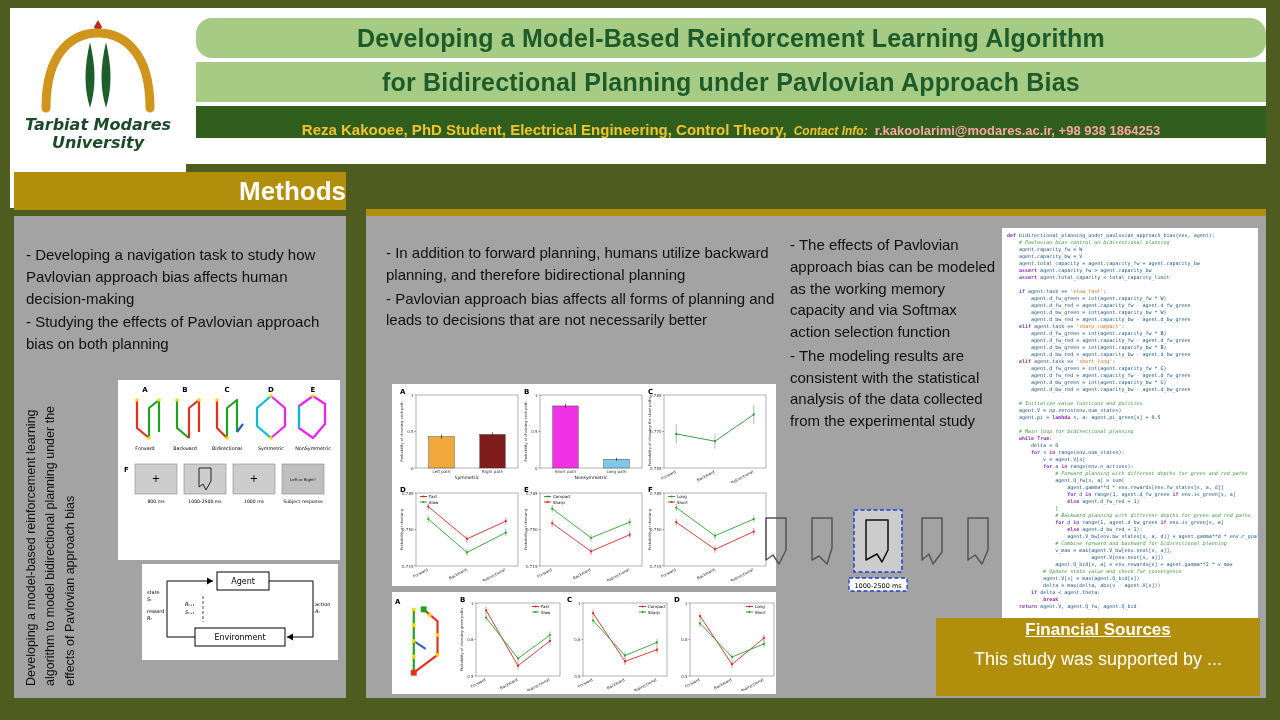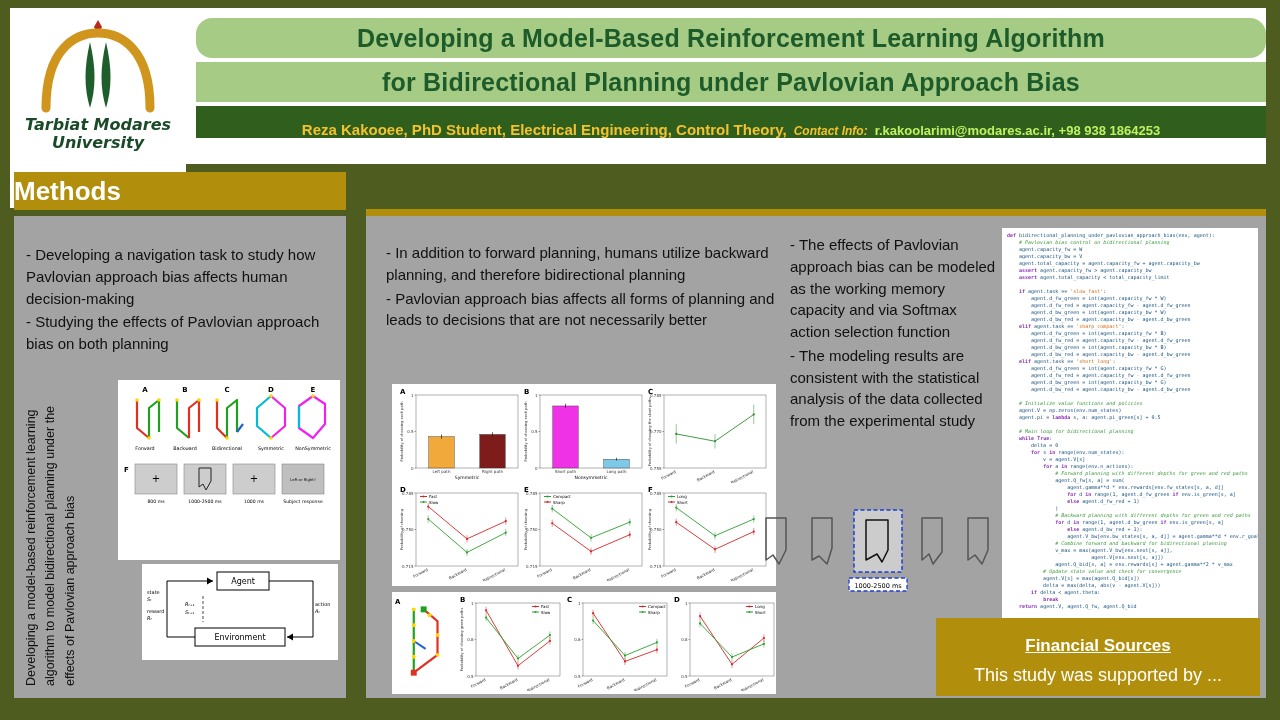--- a/index.html
+++ b/index.html
@@ -8,23 +8,23 @@
 
   .header-wrap{position:absolute;left:10px;top:8px;width:1256px;height:156px;background:#ffffff;}
   .logo-box{position:absolute;left:0;top:0;width:176px;height:200px;background:#ffffff;}
   .banner-row{position:absolute;left:186px;width:1070px;height:40px;background:#a5cb85;display:flex;align-items:center;justify-content:center;}
   .banner-row.r1{top:10px;border-radius:16px;}
   .banner-row.r2{top:54px;}
   .banner-title{color:#1e5b2a;font-weight:bold;font-size:25px;letter-spacing:.2px;}
   .author-bar{position:absolute;left:186px;top:98px;width:1070px;height:32px;background:#2f5e1d;display:flex;align-items:flex-end;justify-content:center;gap:7px;}
   .author-main{color:#f2c230;font-weight:bold;font-size:15px;}
   .contact-label{color:#f2c230;font-weight:bold;font-style:italic;font-size:12px;}
-  .contact-value{color:#bef264;font-weight:bold;font-size:13px;}
-
-  .section-header{position:absolute;top:172px;height:38px;background:#b18e0b;display:flex;align-items:center;justify-content:flex-start;color:#ffffff;font-weight:bold;font-size:26px;}
+  .contact-value{color:#fca5a5;font-weight:bold;font-size:13px;}
+
+  .section-header{position:absolute;top:172px;height:38px;background:#b18e0b;display:flex;align-items:center;justify-content:flex-end;color:#ffffff;font-weight:bold;font-size:26px;}
   #methods-header{left:14px;width:332px;}
   #outcomes-header{left:366px;width:900px;margin-top:37px;}
 
   .panel{position:absolute;top:216px;height:482px;background:#a3a3a3;}
   #methods-panel{left:14px;width:332px;}
   #outcomes-panel{left:366px;width:900px;}
 
   .bullets{position:absolute;font-size:15px;line-height:1.45;color:#111;}
   #methods-bullets{left:12px;top:28px;width:304px;}
   #outcomes-bullets-left{left:20px;top:26px;width:392px;}
@@ -40,21 +40,21 @@
   #fig-bottom-charts{left:26px;top:376px;width:384px;height:102px;display:flex;align-items:flex-start;justify-content:center;gap:4px;padding-top:3px;box-sizing:border-box;}
 
   #stimulus-strip{position:absolute;left:390px;top:292px;width:244px;height:92px;}
 
   #code-panel{position:absolute;left:636px;top:12px;width:256px;height:390px;background:#ffffff;padding:4px 5px;box-sizing:border-box;overflow:hidden;}
   .code-line{white-space:pre;font:5px/7px "DejaVu Sans Mono",monospace;color:#16527e;}
   .code-line.comment{color:#3f9b3f;font-style:italic;}
   .code-line .str{color:#d06a10;}
   .code-line .kw{color:#8a2fb8;font-weight:bold;}
 
-  #financial-box{position:absolute;left:570px;top:402px;width:324px;height:78px;background:#b18e0b;color:#ffffff;text-align:center;box-sizing:border-box;padding-top:18px;}
+  #financial-box{position:absolute;left:570px;top:402px;width:324px;height:78px;background:#b18e0b;color:#ffffff;text-align:center;box-sizing:border-box;padding-top:2px;}
   #financial-title{font-size:17px;font-weight:bold;text-decoration:underline;margin:0;}
   #financial-body{font-size:18px;margin-top:9px;}
 
   svg text{font-family:"DejaVu Sans",sans-serif;}
   .logo-text{font-weight:bold;font-style:italic;fill:#1a4a28;}
 </style>
 </head>
 <body>
 
 <div id="poster">

